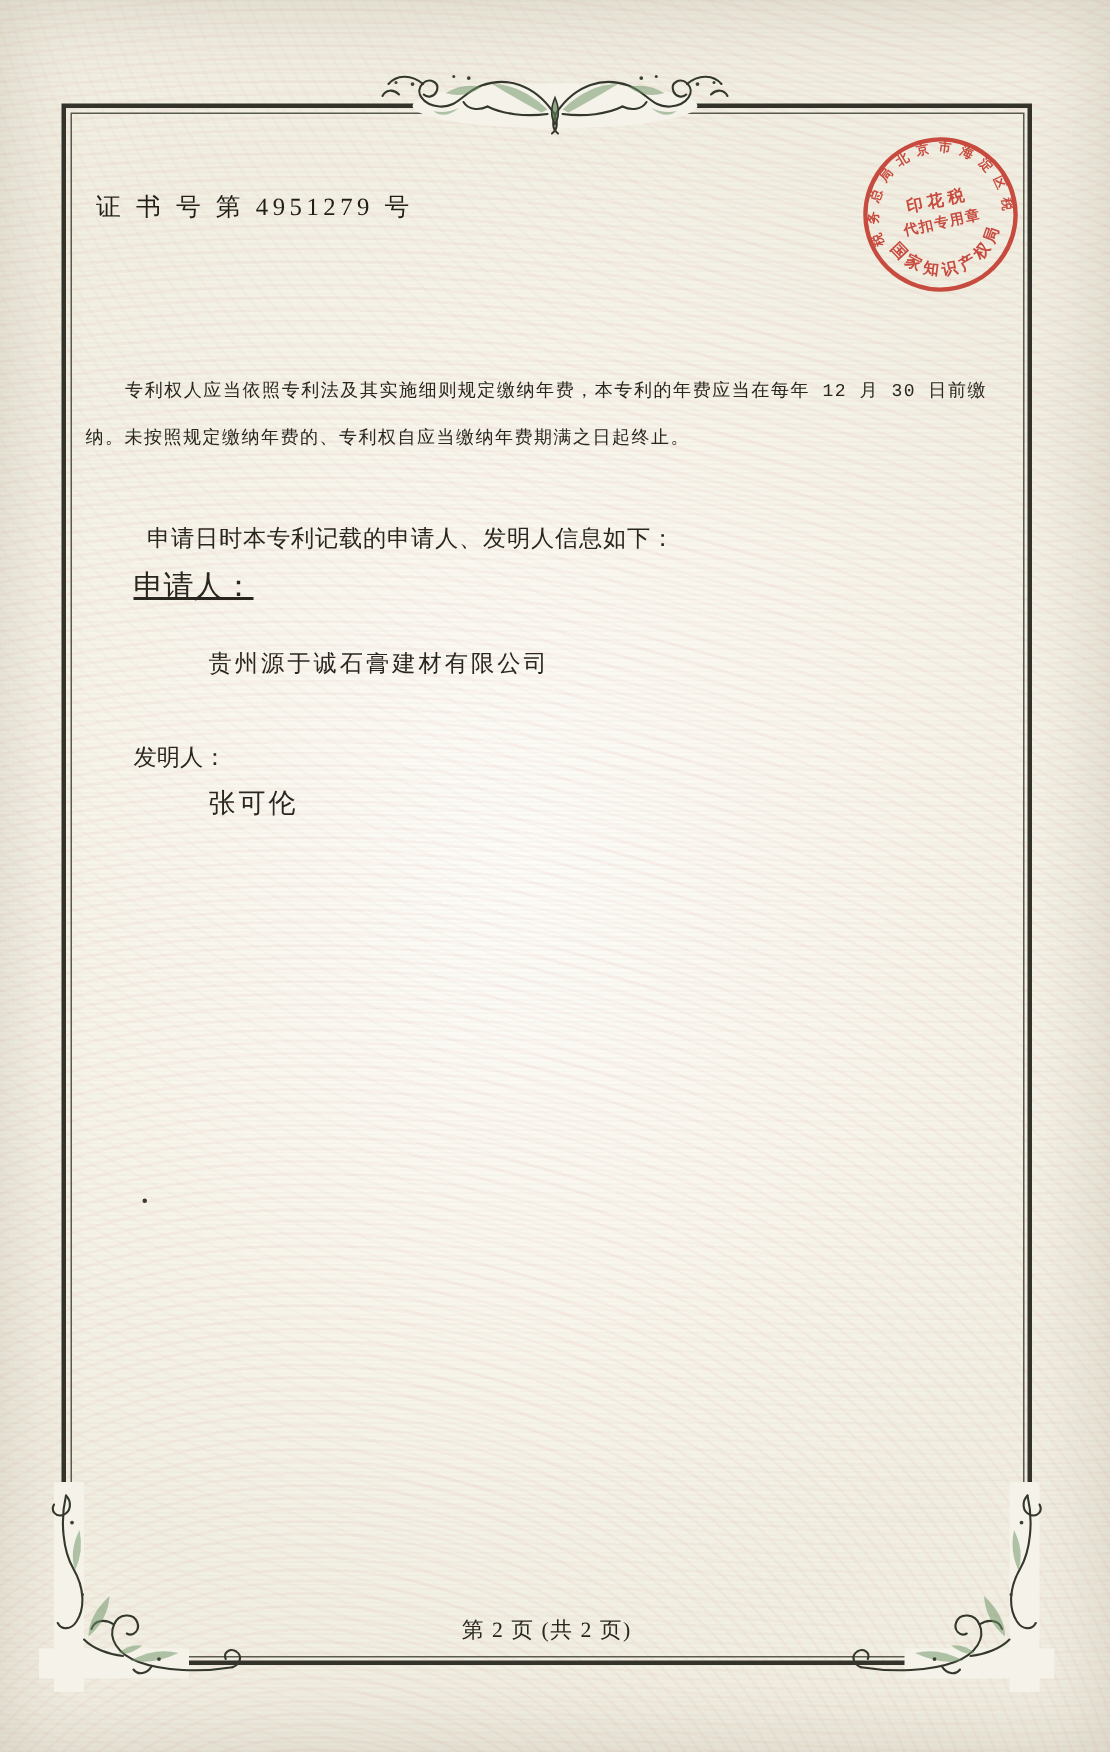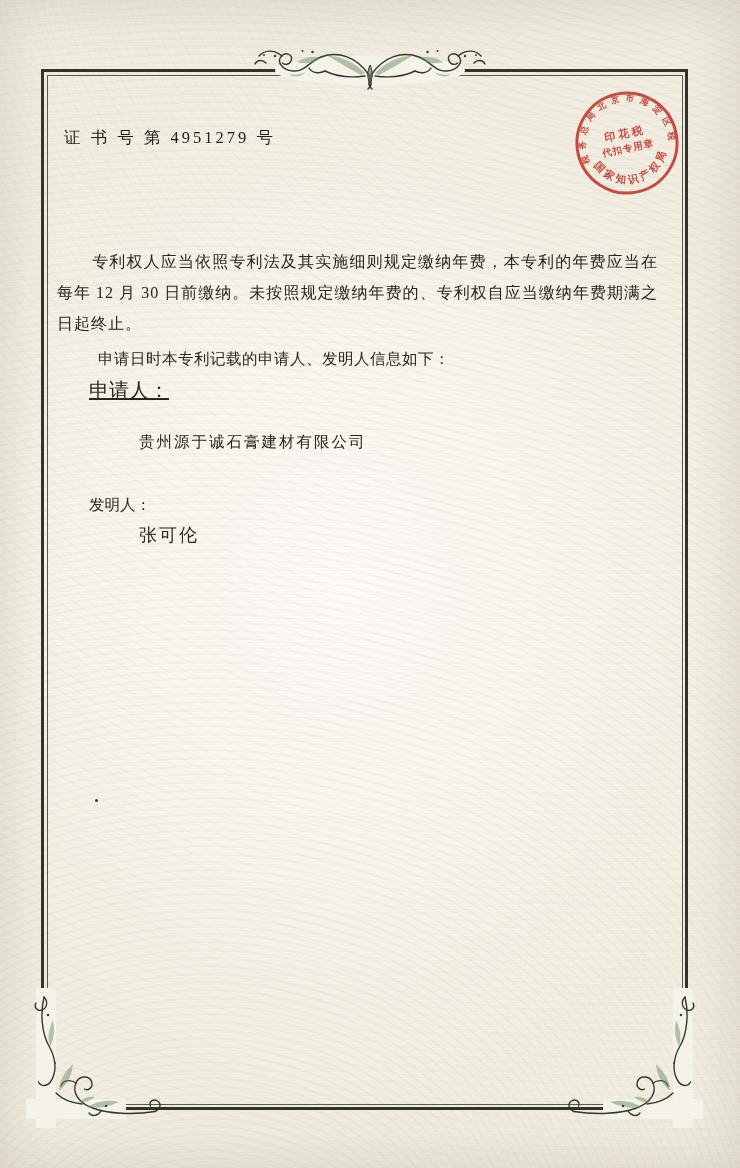--- a/index.html
+++ b/index.html
@@ -36,22 +36,22 @@
   }
   svg.deco{position:absolute;pointer-events:none;}
   .orn-top{left:250px;top:26px;width:240px;height:68px;}
   .fl-bl{left:26px;top:988px;width:140px;height:140px;}
   .fl-br{left:563px;top:988px;width:140px;height:140px;}
   .stamp{left:570px;top:84px;width:114px;height:118px;opacity:.9;}
   .stamp text{fill:var(--stamp-color);font-family:"Liberation Sans","DejaVu Sans",sans-serif;font-weight:bold;}
 
   .txt{position:absolute;white-space:pre-wrap;}
   .cert-no{left:64px;top:127px;font-size:16.5px;letter-spacing:3px;color:#211e18;}
-  .para{left:57px;top:246px;width:601px;font-size:16px;line-height:31px;
-        letter-spacing:1px;text-align:justify;text-indent:2.2em;}
+  .para{left:57px;top:246px;width:601px;font-size:12px;line-height:31px;
+        letter-spacing:1px;text-align:justify;text-indent:2.2em;font-family:Liberation Mono, monospace;}
   .info-heading{left:98px;top:349px;font-size:15.5px;letter-spacing:.5px;}
   .applicant-label{left:89px;top:377px;font-size:20px;text-decoration:underline;}
   .applicant-name{left:139px;top:404px;font-size:15.5px;letter-spacing:2px;margin-top:28px;}
   .inventor-label{left:89px;top:495px;font-size:15.5px;text-align:right;}
   .inventor-name{left:139px;top:523px;font-size:18px;letter-spacing:2px;}
   .footer{left:41px;top:1077px;width:647px;text-align:center;font-size:14.5px;letter-spacing:1px;}
   .speck{position:absolute;left:95px;top:799px;width:3px;height:3px;border-radius:50%;background:#3a3830;}
 
   .curl{stroke:#34372c;stroke-width:2.8;fill:none;stroke-linecap:round;}
   .leaf{fill:var(--green);fill-opacity:.52;stroke:none;}
@@ -140,14 +140,15 @@
   <div class="txt applicant-label">申请人：</div>
 
   <div class="txt applicant-name">贵州源于诚石膏建材有限公司</div>
 
   <div class="txt inventor-label">发明人：</div>
 
   <div class="txt inventor-name">张可伦</div>
 
   <div class="speck"></div>
 
+  <div class="txt footer">第 2 页 (共 2 页)</div>
 
 </div>
 
 </body></html>

